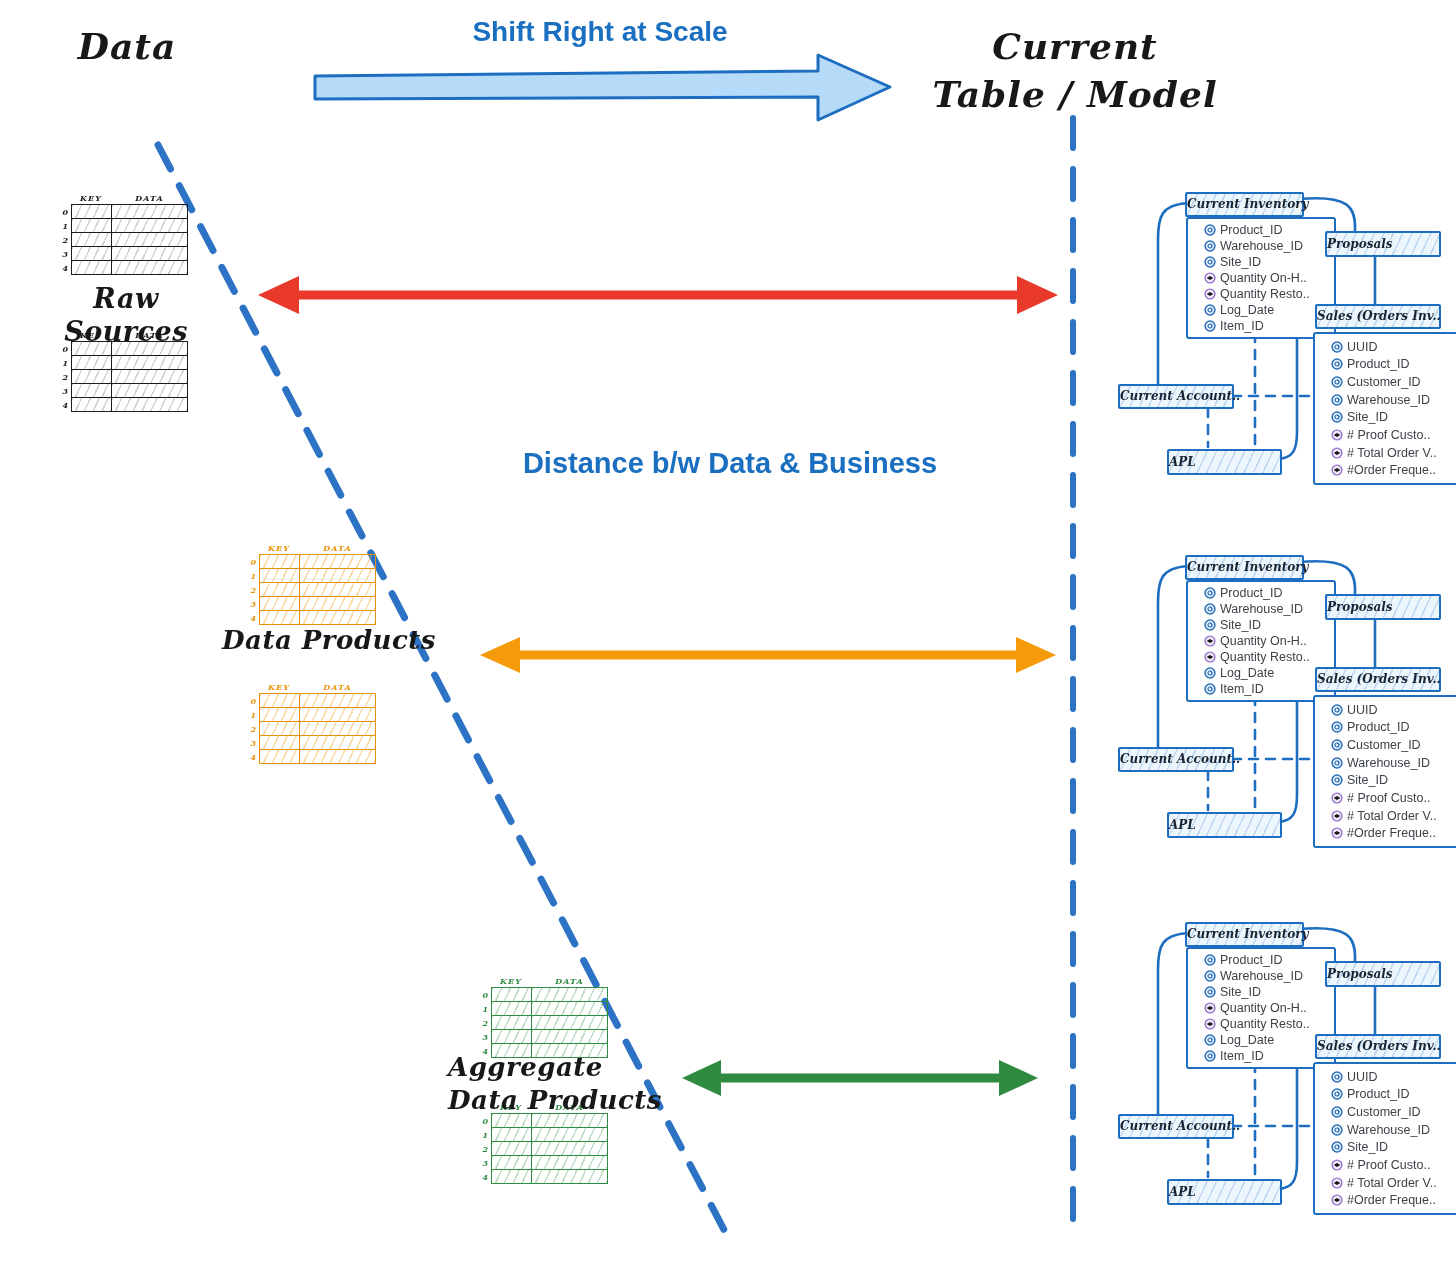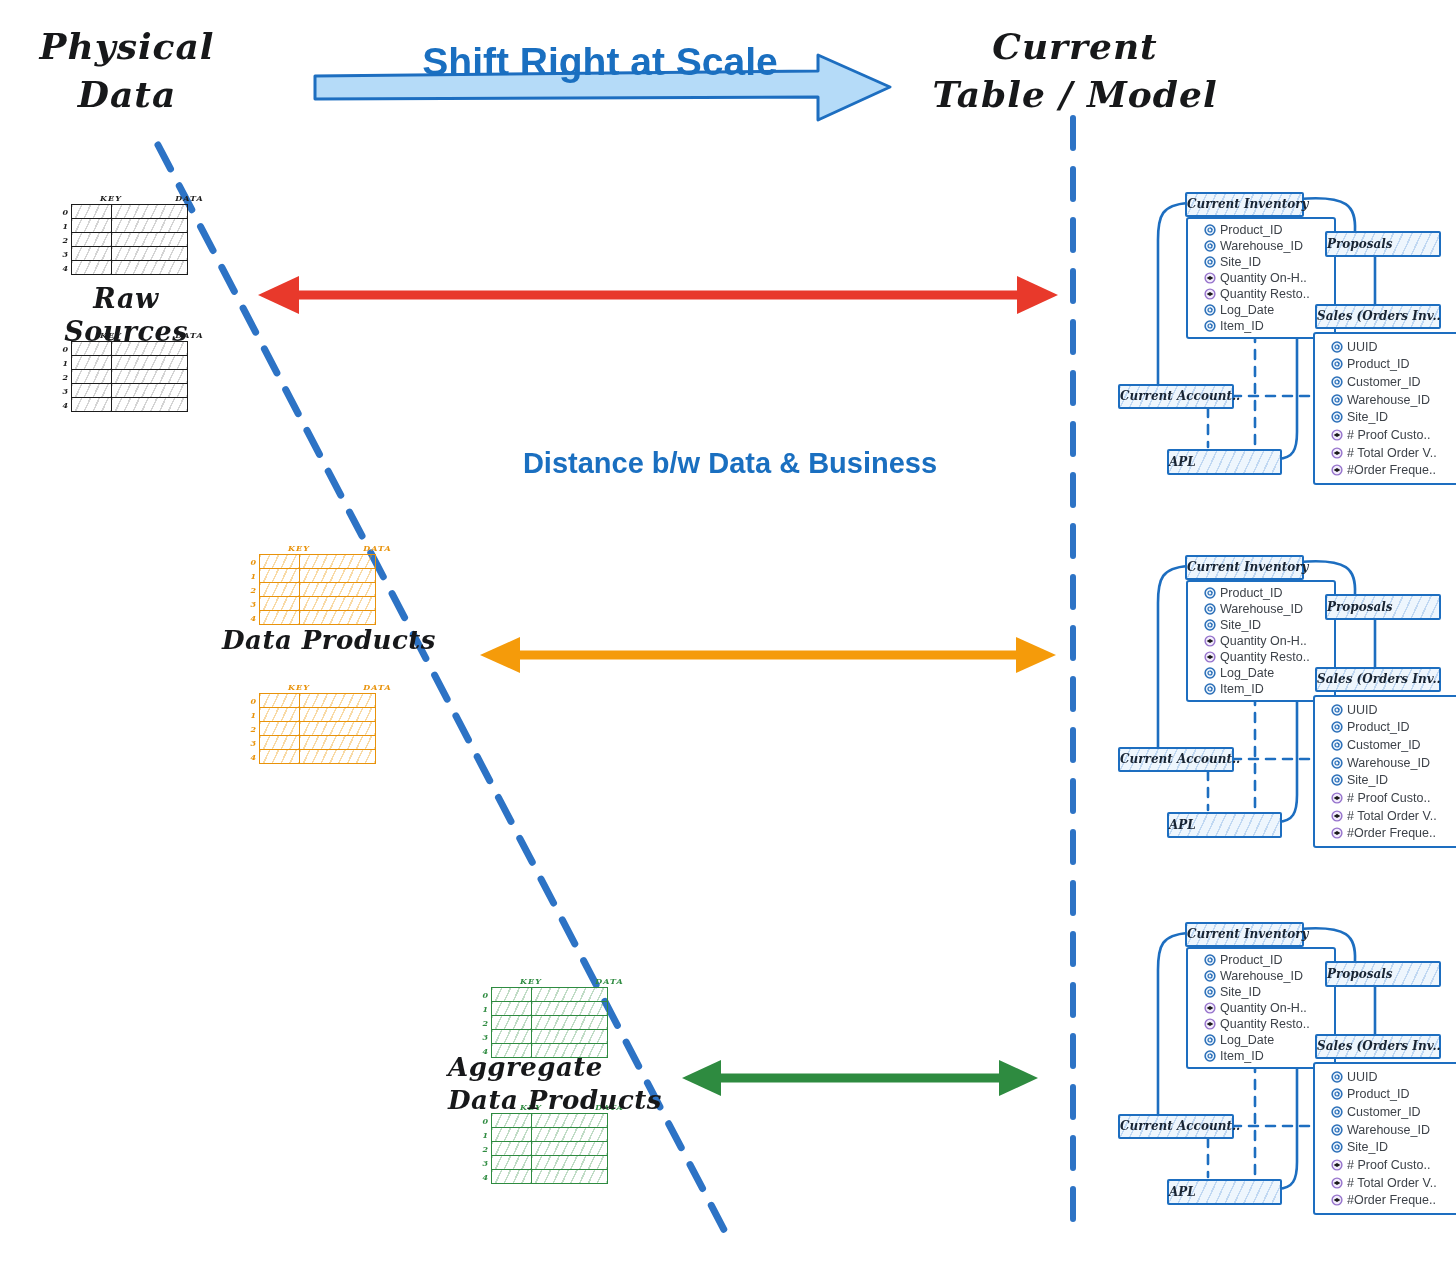--- a/index.html
+++ b/index.html
@@ -5,27 +5,27 @@
   html,body{margin:0;padding:0;background:#fff;}
   #canvas{position:relative;width:1456px;height:1265px;background:#ffffff;overflow:hidden;
           font-family:"Liberation Sans",sans-serif;}
   svg{display:block;}
   .abs{position:absolute;}
 
   
   .hand{font-family:"DejaVu Serif",serif;font-style:italic;font-weight:bold;color:#17181a;}
   .title-hand{font-size:36px;line-height:48px;text-align:center;letter-spacing:1px;}
   .blue-label{color:var(--blue_text);font-weight:bold;text-align:center;}
-  .shift-label{font-size:39px;margin-top:24px;}
+  .shift-label{font-size:28px;}
   .note-label{font-size:29px;line-height:39px;}
   .group-label{font-size:26px;line-height:33px;letter-spacing:.5px;}
 
   
   .mini-table{position:absolute;width:132px;}
-  .mt-head{display:grid;grid-template-columns:13px 40px 77px;height:13px;gap:20px;}
+  .mt-head{display:grid;grid-template-columns:13px 40px 77px;height:13px;}
   .mt-h{font-family:"DejaVu Serif",serif;font-style:italic;font-size:8px;font-weight:bold;
         text-align:center;color:var(--tb);letter-spacing:1px;line-height:13px;}
   .mt-row{display:grid;grid-template-columns:13px 40px 77px;height:14px;}
   .mt-num{font-family:"DejaVu Serif",serif;font-style:italic;font-size:8px;font-weight:bold;
           color:var(--tb);text-align:right;padding-right:3px;line-height:14px;}
   .mt-cell{border:1.4px solid var(--tb);margin-top:-1.4px;
            background-image:repeating-linear-gradient(115deg,var(--th) 0 1.5px,transparent 1.5px 8px);}
   .mt-key{margin-right:-1.4px;}
   .mt-black{--tb:#1c1c1c;--th:rgba(40,40,40,.20);}
   .mt-orange{--tb:#e8920a;--th:rgba(238,158,20,.38);}
@@ -84,21 +84,20 @@
     </g>
 
     <g class="dbl-arrow">
       <line x1="715" y1="1078" x2="1005" y2="1078" stroke="var(--arrow_green)" stroke-width="9"></line>
       <polygon points="682,1078 721,1060 721,1096" fill="var(--arrow_green)"></polygon>
       <polygon points="1038,1078 999,1060 999,1096" fill="var(--arrow_green)"></polygon>
     </g>
   </svg>
 
   <div class="abs hand title-hand" style="left:22px;top:22px;width:210px;">
-    <div>Physical</div>
     <div>Data</div>
   </div>
   <div class="abs blue-label shift-label" style="left:400px;top:16px;width:400px;">Shift Right at Scale</div>
   <div class="abs hand title-hand" style="left:920px;top:22px;width:310px;">
     <div>Current</div>
     <div>Table / Model</div>
   </div>
 
   <div class="abs blue-label note-label" style="left:440px;top:444px;width:580px;">
     <div>Distance b/w Data &amp; Business</div>

